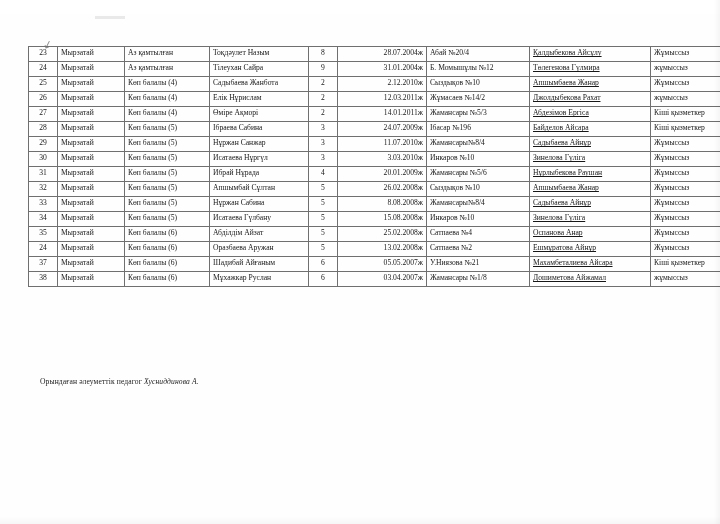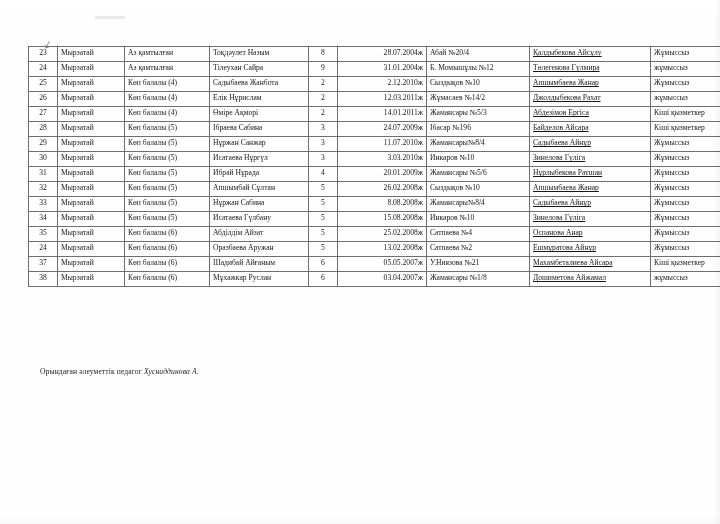--- a/index.html
+++ b/index.html
@@ -67,21 +67,21 @@
   td.c-cat      { width: 78px; }
   td.c-person   { width: 92px; }
   td.c-count    { width: 22px; text-align: center; }
   td.c-date     { width: 82px; text-align: right; }
   td.c-addr     { width: 96px; border-radius: 6px; }
   td.c-ref      { width: 114px; text-decoration: underline; }
   td.c-status   { width: 74px; }
 
   .footnote {
     position: absolute;
-    top: 367px;
+    top: 377px;
     left: 40px;
     font-size: 7.6px;
     color: #232323;
     letter-spacing: 0.1px;
   }
   .footnote .sig {
     font-style: italic;
   }
   .page-shadow-right {
     position: absolute;

